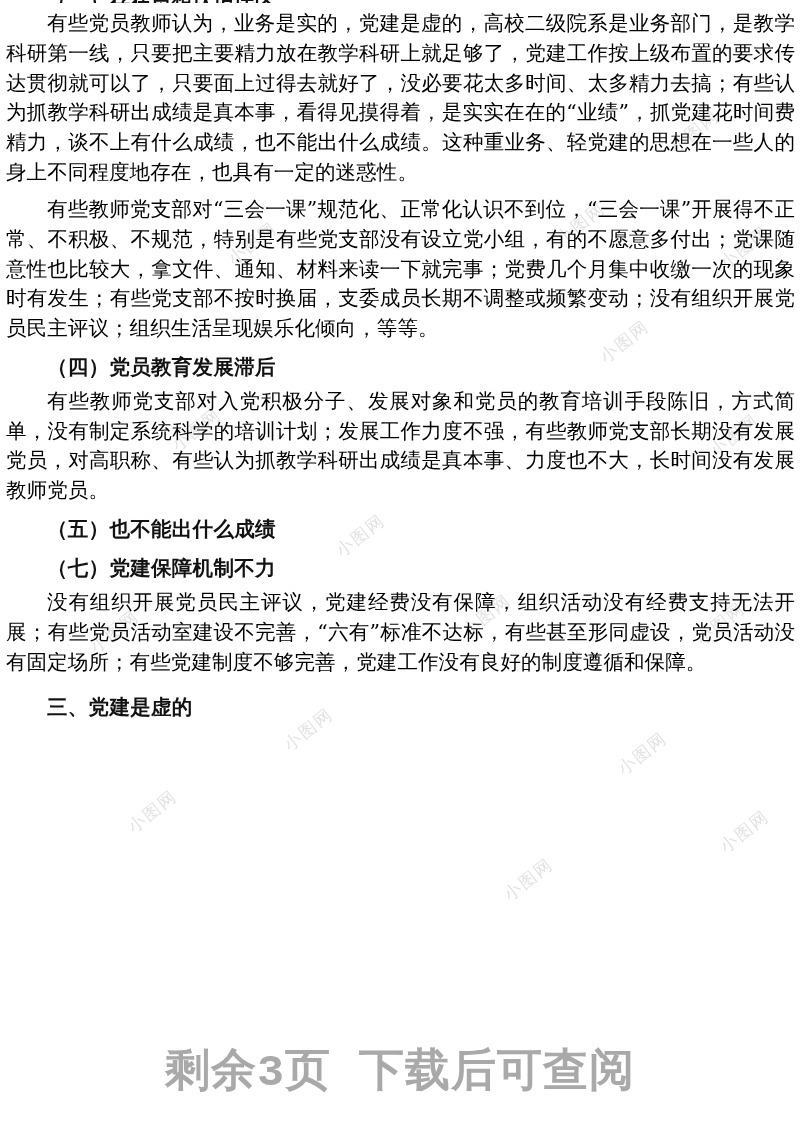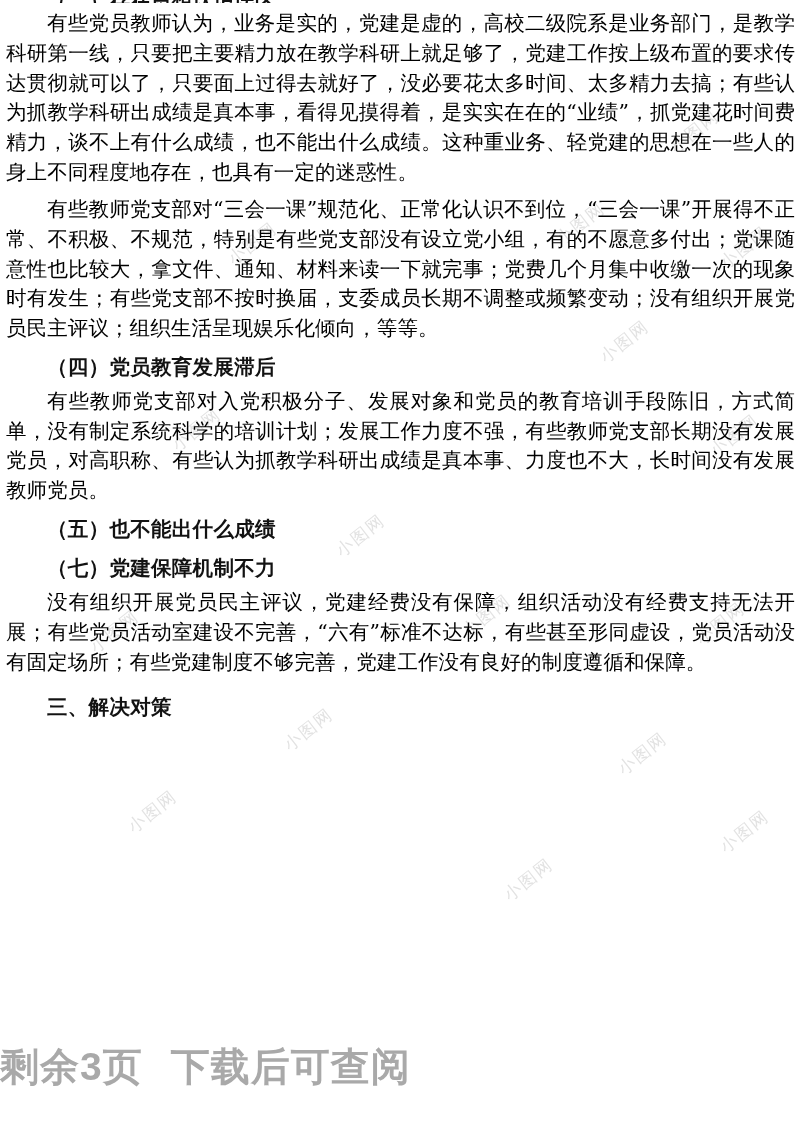--- a/index.html
+++ b/index.html
@@ -81,25 +81,25 @@
     word-break: break-all;
   }
 
   
   .footer {
     position: absolute;
     left: 0;
     right: 0;
     top: 1040px;
     z-index: 3;
-    text-align: left;
+    text-align: center;
     color: #a9a9a9;
-    font-family: Liberation Sans, sans-serif;
+    font-family: Liberation Mono, monospace;
     font-weight: 700;
-    font-size: 39px;
+    font-size: 45px;
     letter-spacing: 1px;
     white-space: pre;
   }
   .footer .gap { display: inline-block; width: 28px; }
 </style>
 </head>
 <body>
 
 <div class="page">
 
@@ -137,19 +137,19 @@
 
     <h3 class="heading">（五）也不能出什么成绩</h3>
 
 
 
 
     <h3 class="heading">（七）党建保障机制不力</h3>
 
     <p class="para">没有组织开展党员民主评议，党建经费没有保障，组织活动没有经费支持无法开展；有些党员活动室建设不完善，“六有”标准不达标，有些甚至形同虚设，党员活动没有固定场所；有些党建制度不够完善，党建工作没有良好的制度遵循和保障。</p>
 
-    <h3 class="heading major">三、解决对策</h3>
+    <h3 class="heading major">三、党建是虚的</h3>
 
   </div>
 
   <div class="footer"><span>剩余3页</span><span class="gap"></span><span>下载后可查阅</span></div>
 
 </div>
 
 </body></html>

